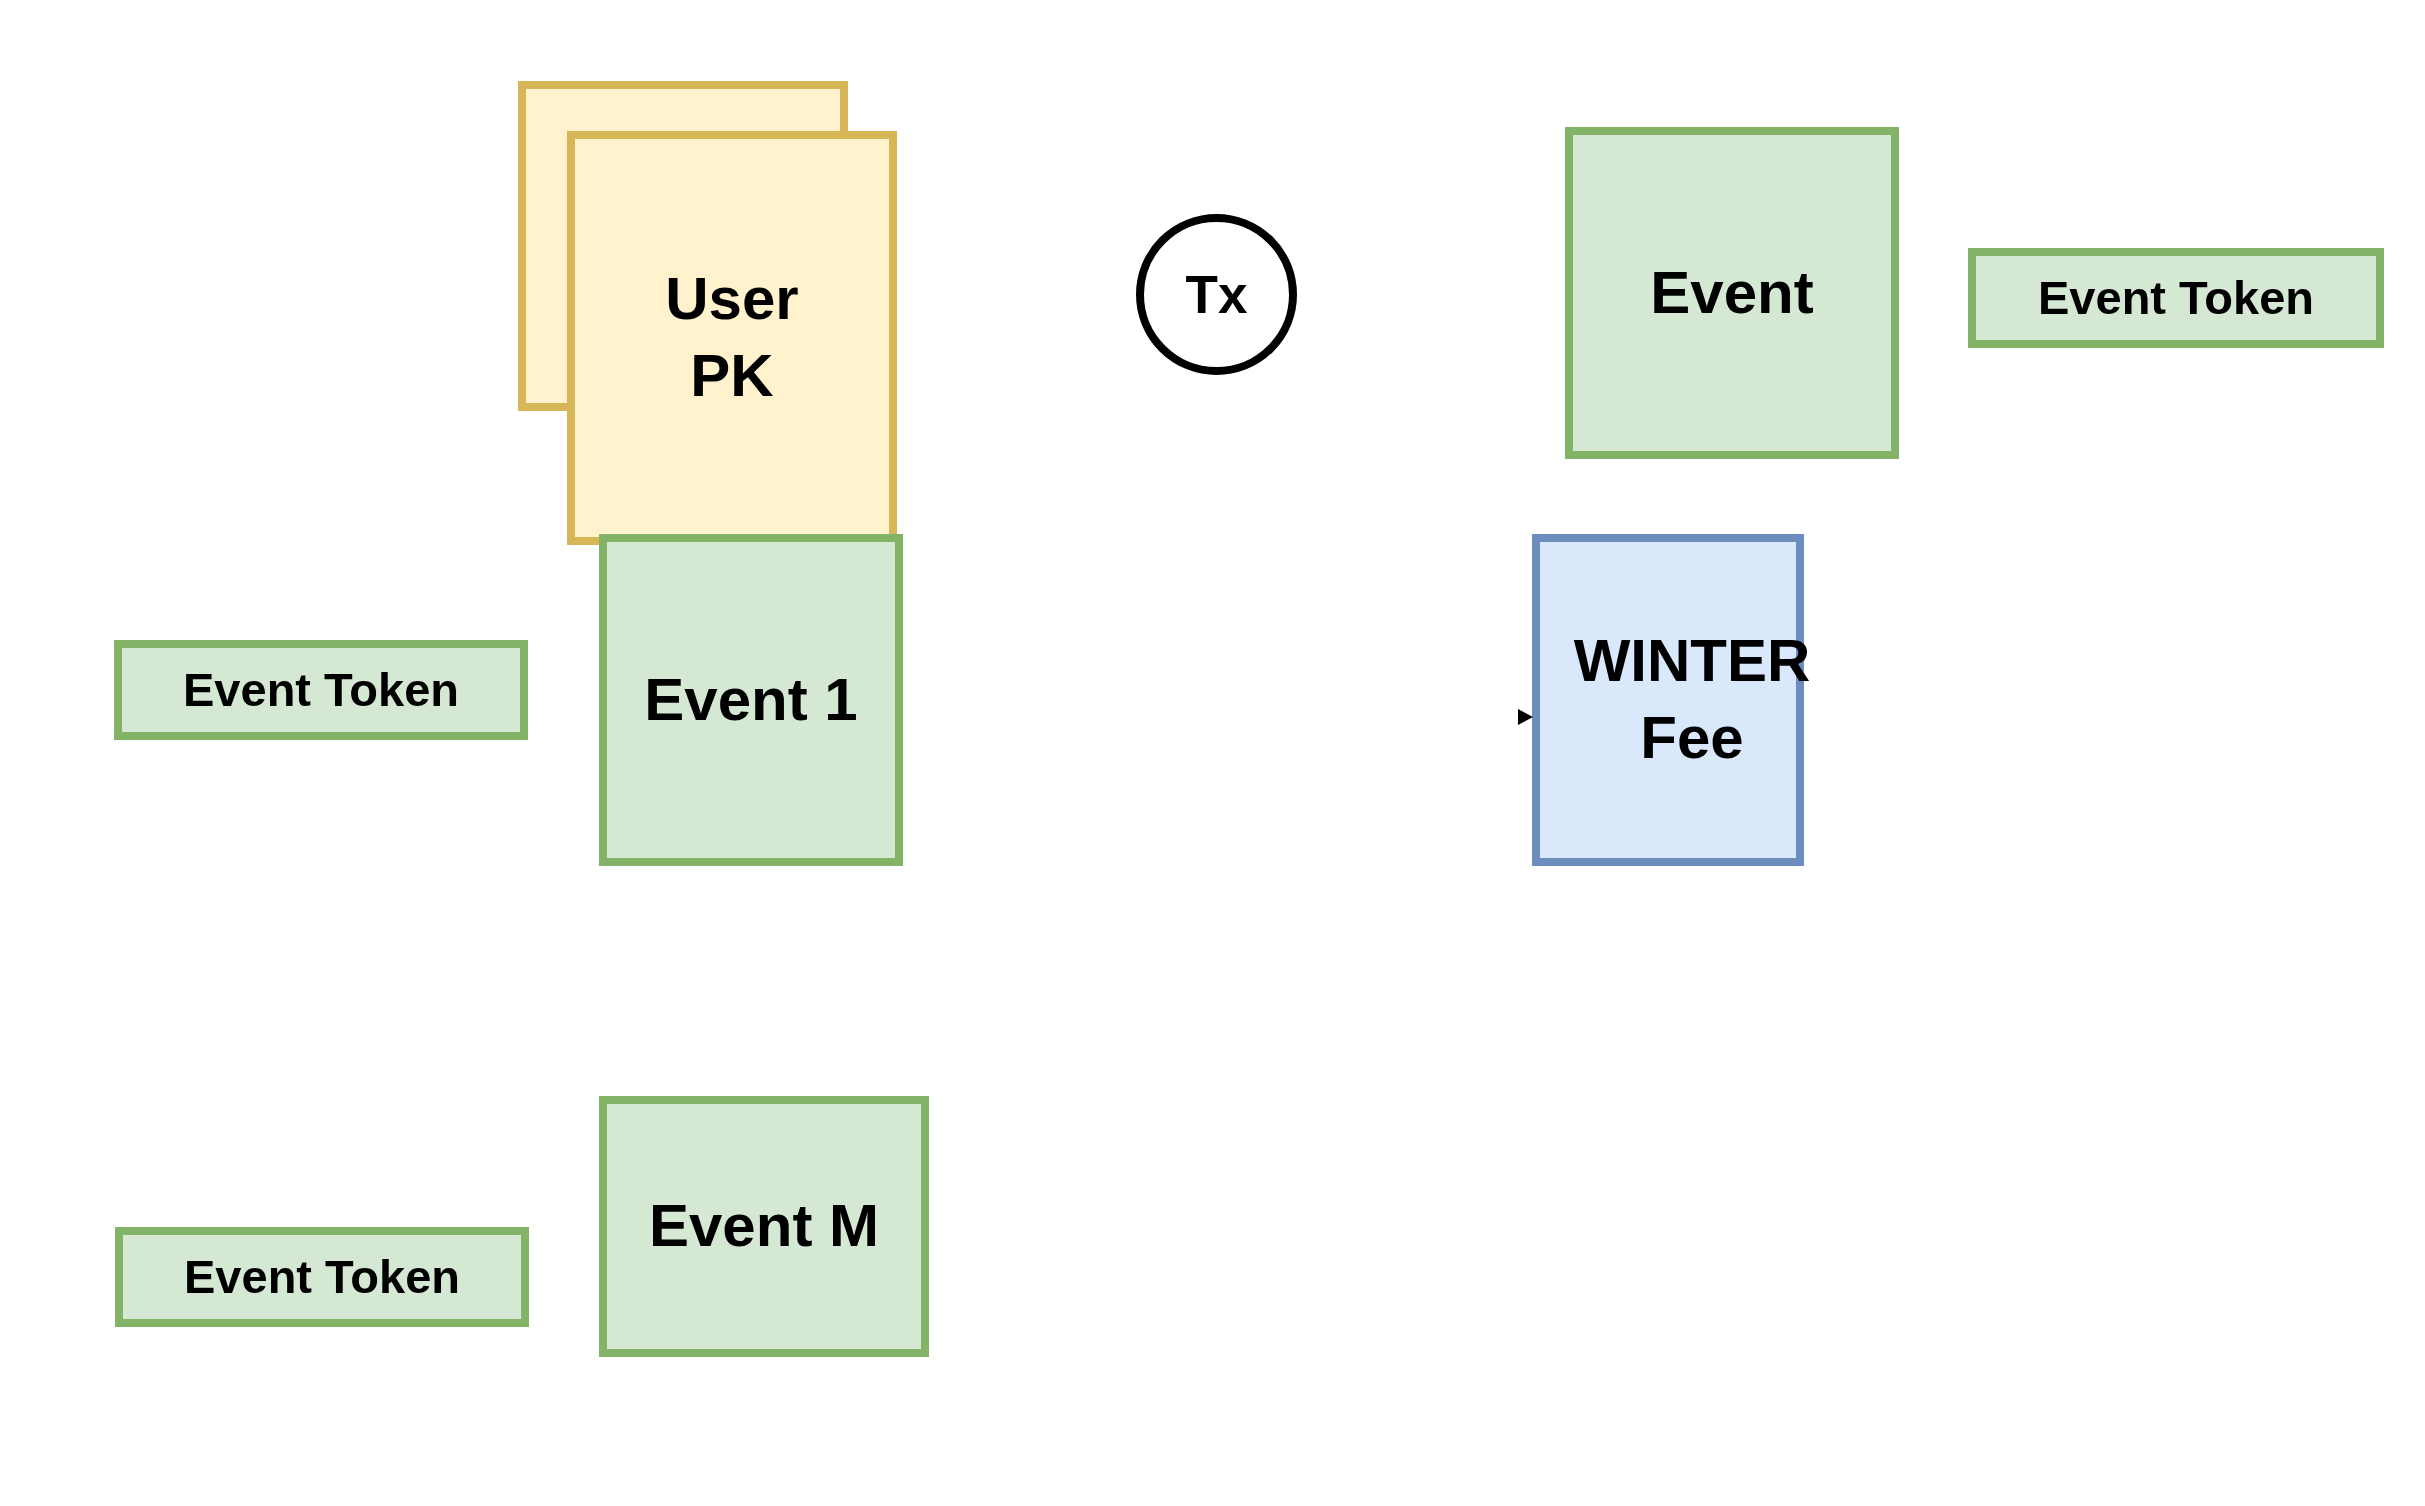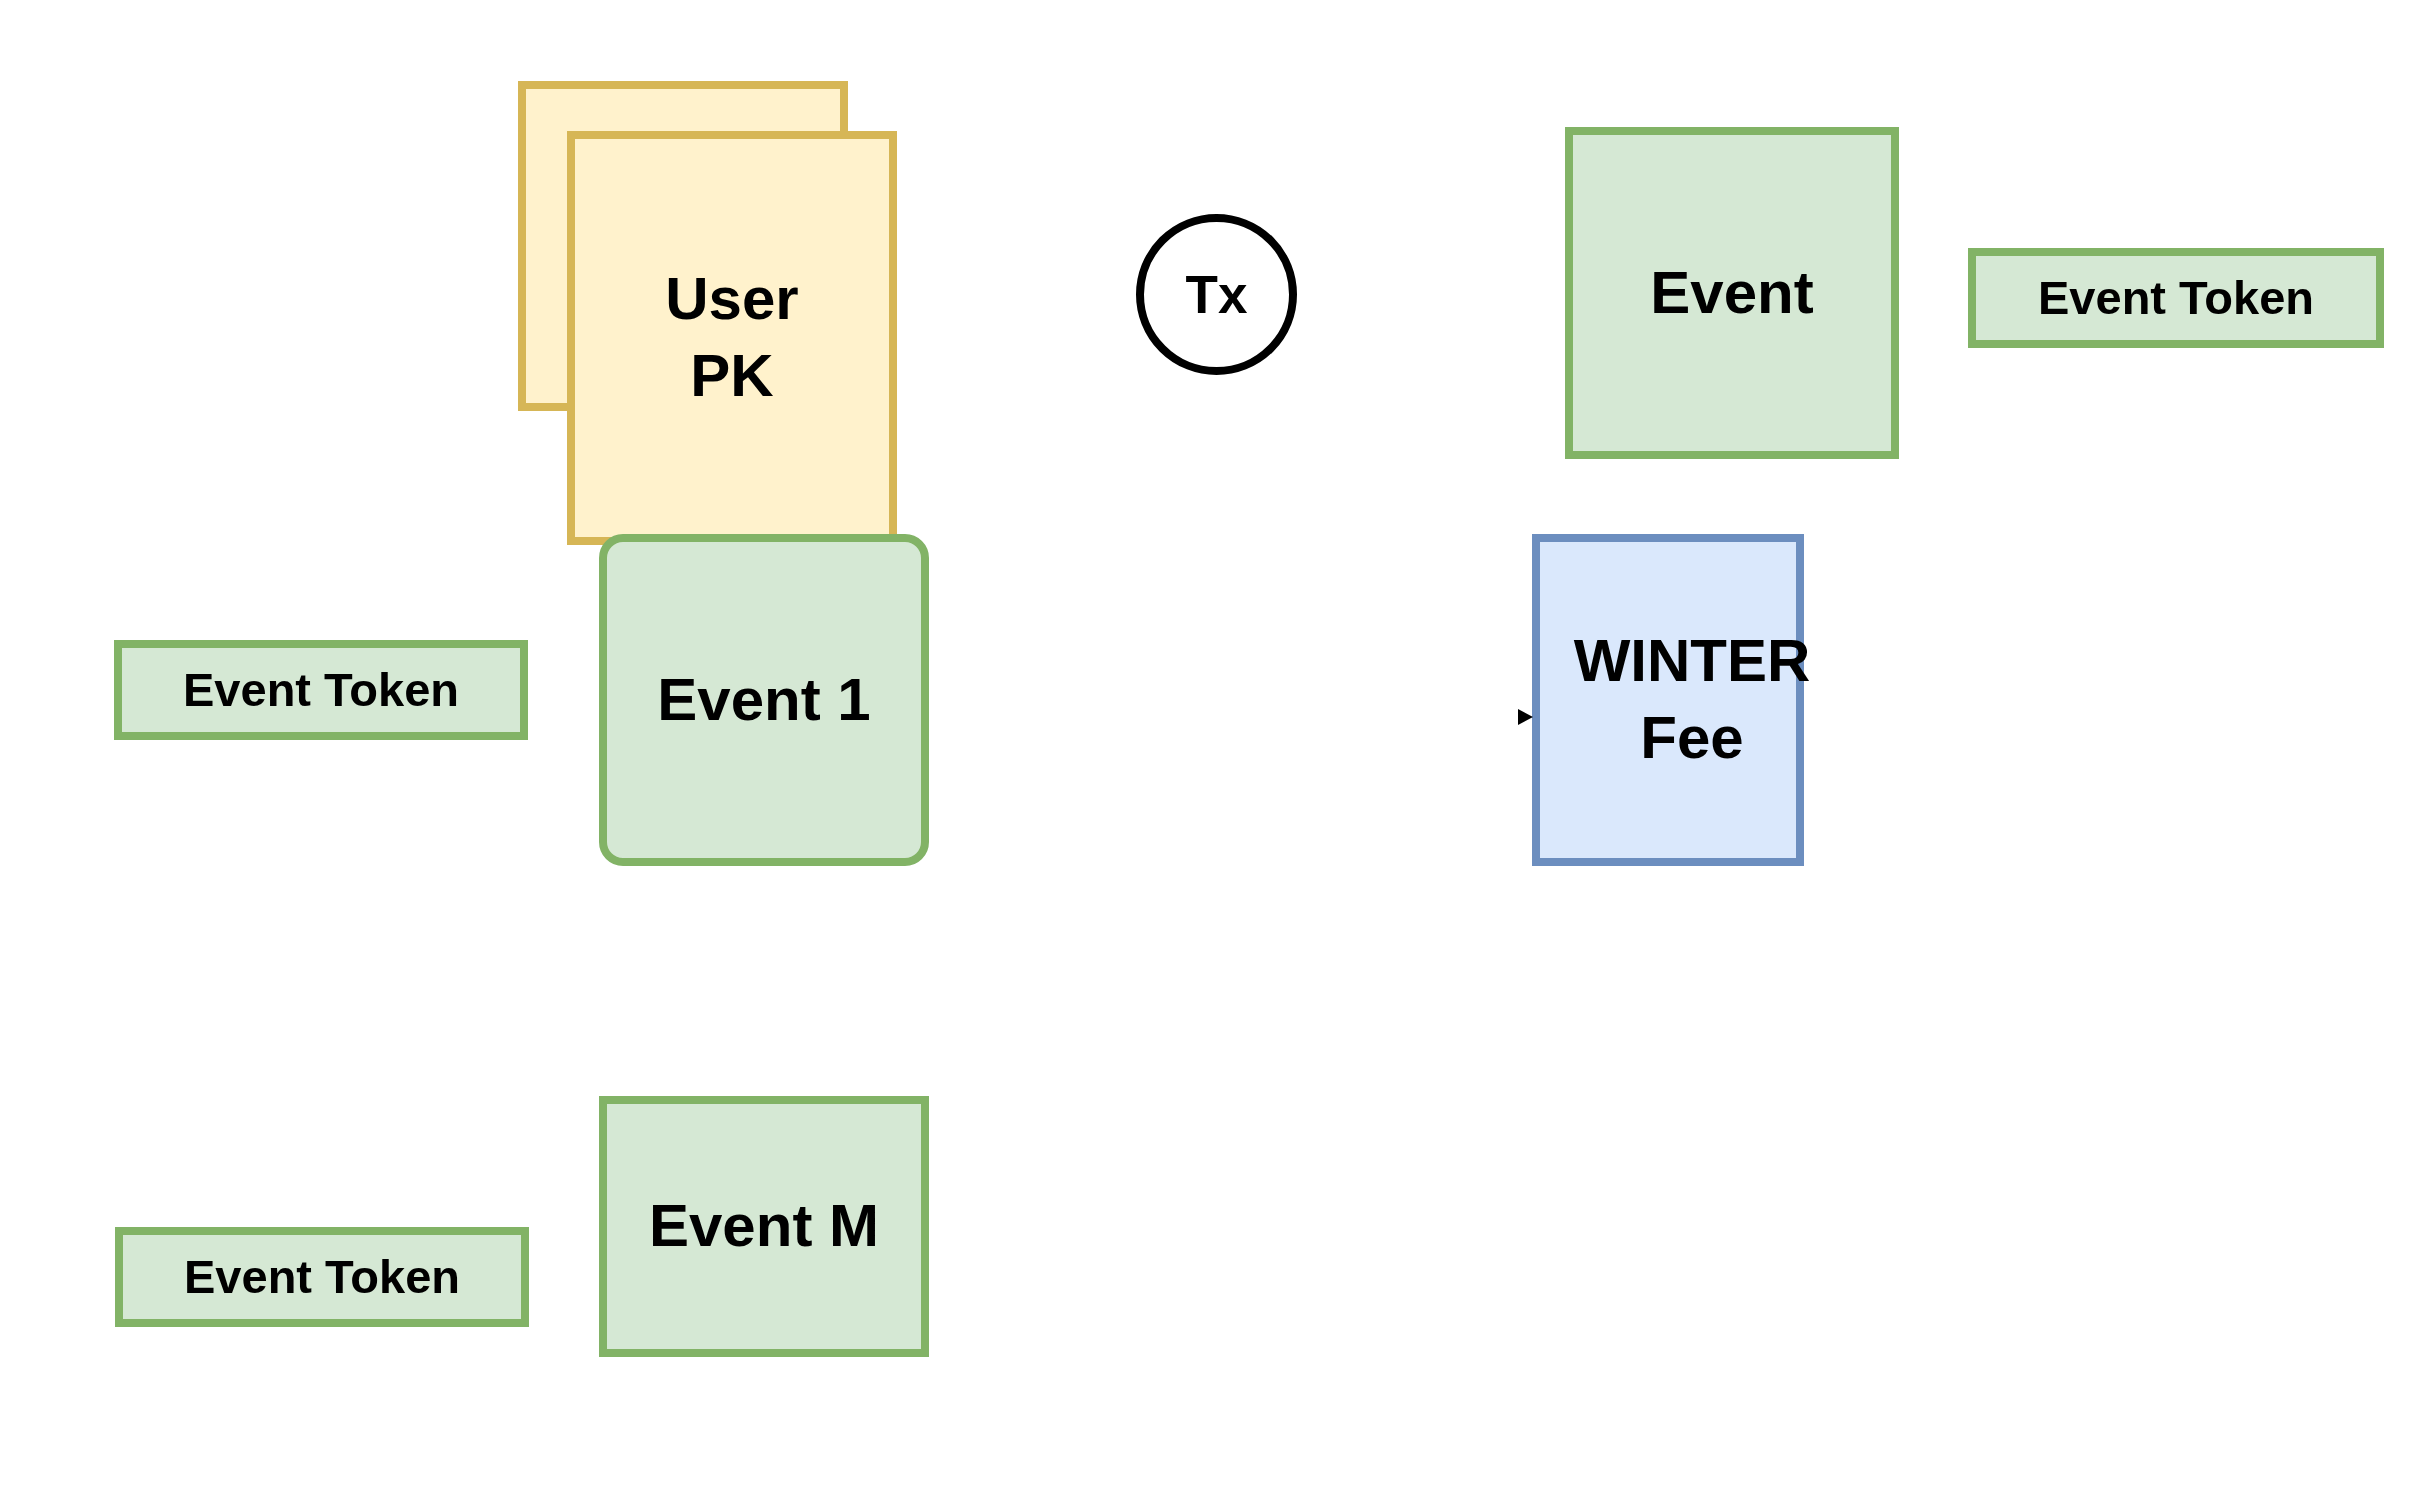--- a/index.html
+++ b/index.html
@@ -70,21 +70,21 @@
     position: absolute;
     background: var(--canvas-bg, #ffffff);
   }
 
   
   #user-pk-shadow { left: 518px; top: 81px;  width: 330px; height: 330px; }
   #user-pk        { left: 567px; top: 131px;  width: 330px; height: 414px; }
   #tx-circle      { left: 1136px; top: 214px; width: 161px; height: 161px; }
   #event-box      { left: 1532px; top: 127px; width: 334px; height: 332px; }
   #event-token-right  { left: 1935px; top: 248px; width: 416px; height: 100px; }
-  #event-1-box    { left: 566px; top: 534px;  width: 330px; height: 332px; border-radius: 24px; }
+  #event-1-box    { left: 566px; top: 534px;  width: 304px; height: 332px; }
   #event-token-middle { left: 81px; top: 640px; width: 414px; height: 100px; }
   #winter-fee-box { left: 1532px; top: 534px; width: 272px; height: 332px; padding-left: 48px; }
   #winter-fee-arrowhead { left: 1518px; top: 709px; }
   #event-m-box    { left: 566px; top: 1096px; width: 330px; height: 261px; }
   #event-token-bottom { left: 82px; top: 1227px; width: 414px; height: 100px; }
   #event-1-border-notch { left: 561px; top: 687px; width: 7.3px; height: 19.3px; }
 </style>
 </head>
 <body>
 

